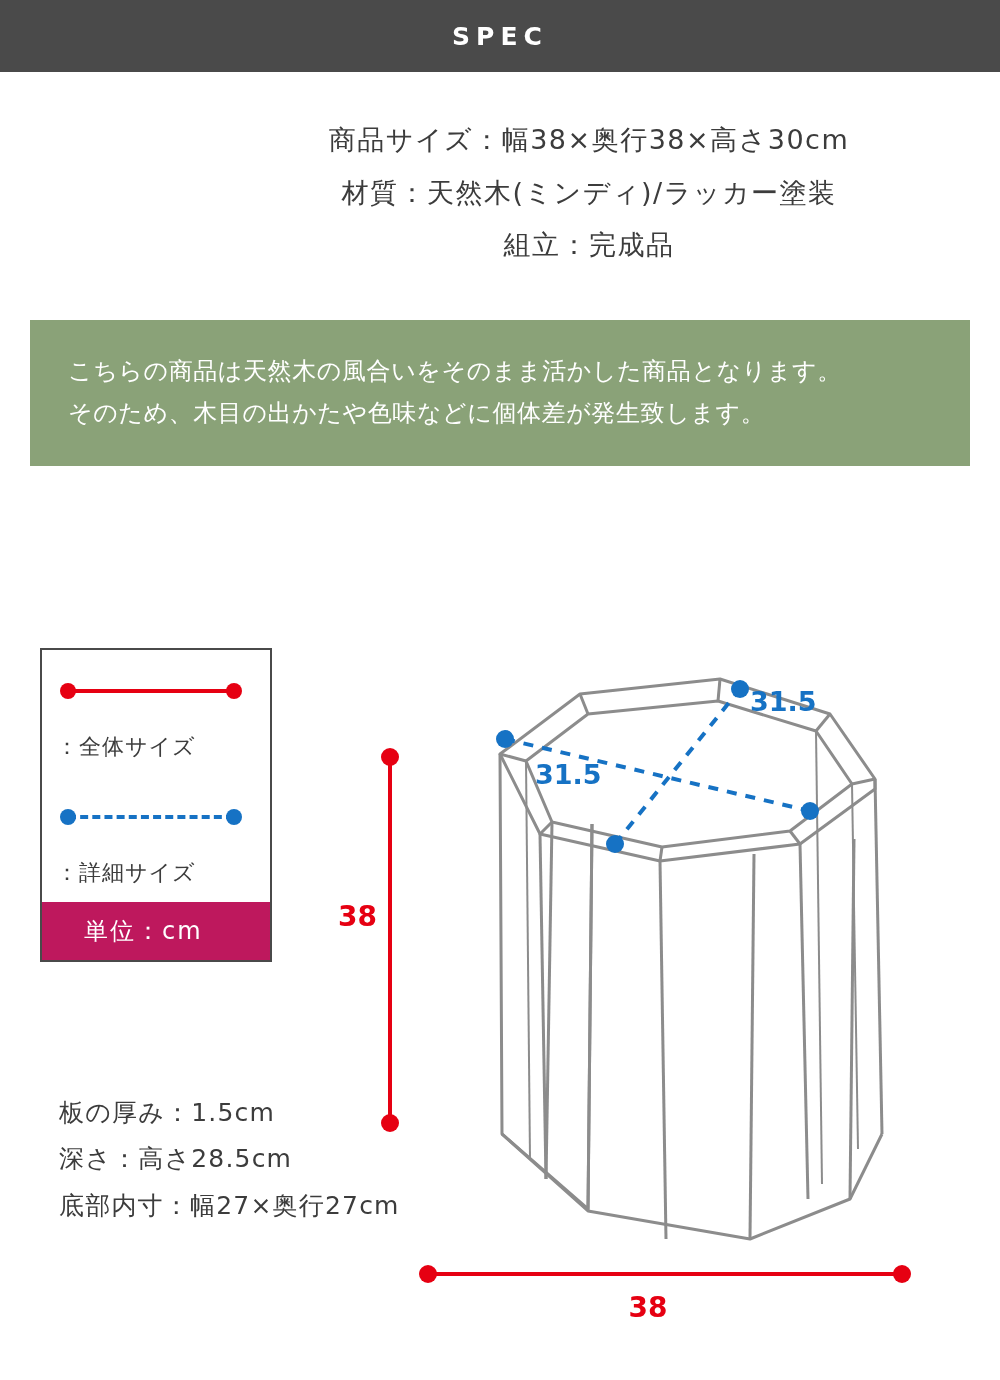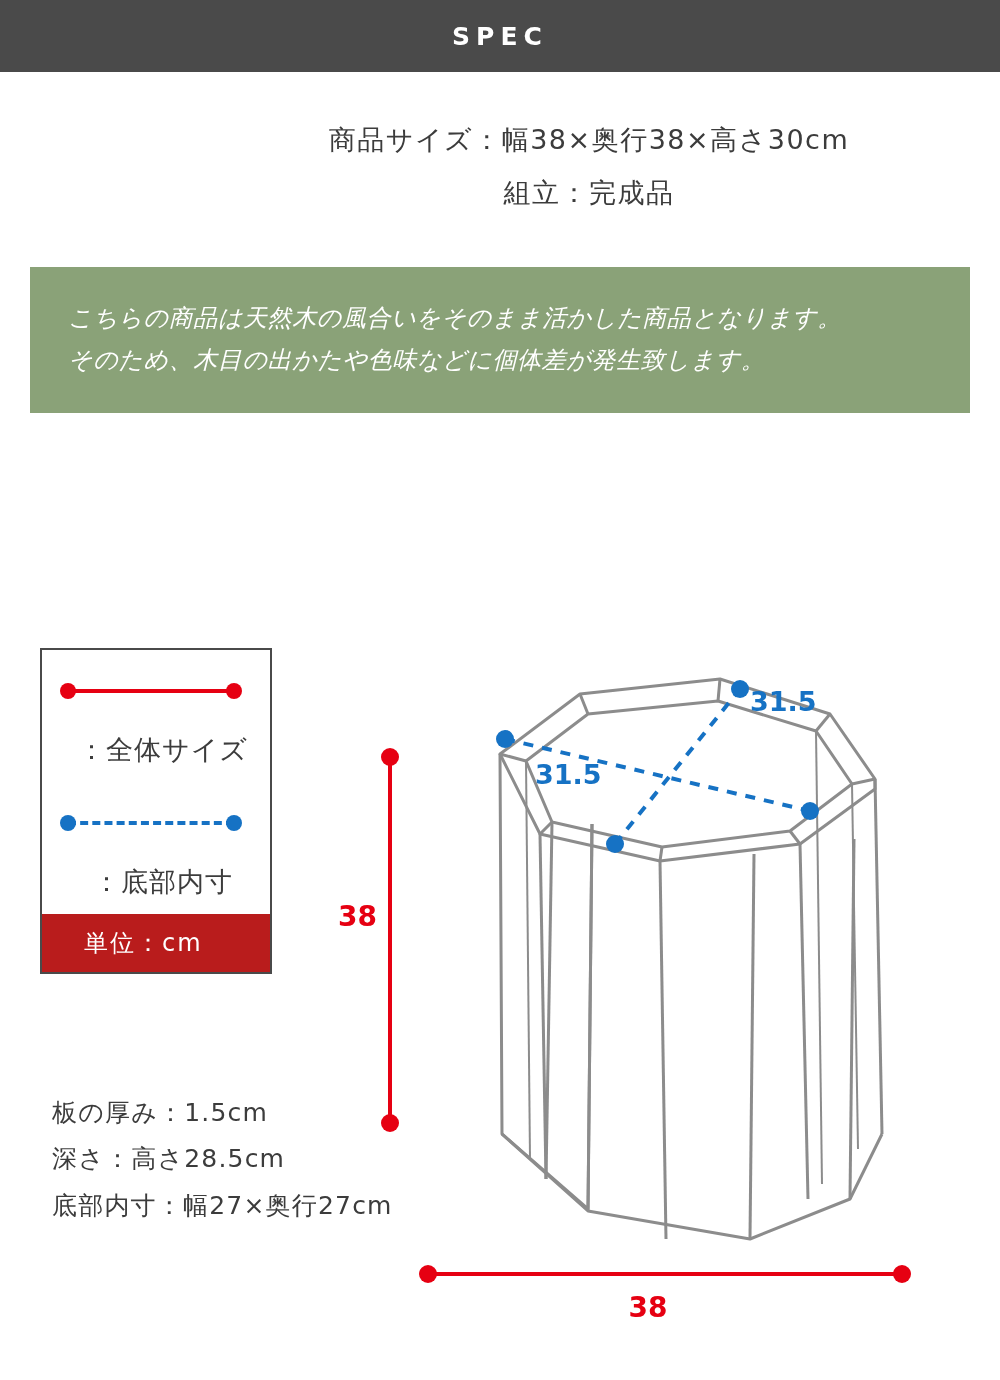--- a/index.html
+++ b/index.html
@@ -46,21 +46,20 @@
     white-space: nowrap;
     text-align: center;
   }
 
   
   .note-box {
     margin: 48px 30px 0 30px;
     width: 940px;
     background: #8aa278;
     padding: 30px 38px 32px 38px;
-    font-style: italic;
   }
   .note-line {
     color: #ffffff;
     font-size: 24px;
     line-height: 1.75;
     letter-spacing: 0.6px;
     white-space: nowrap;
   }
 
   
@@ -105,41 +104,40 @@
     height: 16px;
     border-radius: 50%;
     top: 2px;
   }
   .dot.red { background: #e60012; }
   .dot.blue { background: #1672c4; }
   .dot.left { left: 0; }
   .dot.right { right: 0; }
 
   .legend-label {
-    font-size: 27px;
+    font-size: 22px;
     color: #3c3c3c;
     letter-spacing: 1px;
     padding: 0 0 14px 14px;
-    text-align: center;
   }
   .legend-unit {
-    background: #b91c1c;
+    background: #be185d;
     color: #ffffff;
     font-size: 24px;
     letter-spacing: 2px;
     height: 58px;
     display: flex;
     align-items: center;
     padding-left: 42px;
   }
 
   
   .details {
     position: absolute;
-    left: 52px;
+    left: 59px;
     top: 1090px;
   }
   .detail-line {
     font-size: 25px;
     color: #3c3c3c;
     letter-spacing: 1.2px;
     line-height: 1.85;
     white-space: nowrap;
   }
 
@@ -162,20 +160,21 @@
 <body>
 
 <div class="page">
 
   <div class="spec-header">
     <div class="title">SPEC</div>
   </div>
 
   <div class="spec-list">
     <div class="spec-line">商品サイズ：幅38×奥行38×高さ30cm</div>
+    <div class="spec-line">材質：天然木(ミンディ)/ラッカー塗装</div>
     <div class="spec-line">組立：完成品</div>
   </div>
 
   <div class="note-box">
     <div class="note-line">こちらの商品は天然木の風合いをそのまま活かした商品となります。</div>
     <div class="note-line">そのため、木目の出かたや色味などに個体差が発生致します。</div>
   </div>
 
   <div class="legend">
     <div class="legend-row">
@@ -187,21 +186,21 @@
     </div>
     <div class="legend-label">：全体サイズ</div>
 
     <div class="legend-row">
       <div class="legend-sample">
         <div class="line-dashed"></div>
         <div class="dot blue left"></div>
         <div class="dot blue right"></div>
       </div>
     </div>
-    <div class="legend-label">：底部内寸</div>
+    <div class="legend-label">：詳細サイズ</div>
 
     <div class="legend-unit">単位：cm</div>
   </div>
 
   <div class="details">
     <div class="detail-line">板の厚み：1.5cm</div>
     <div class="detail-line">深さ：高さ28.5cm</div>
     <div class="detail-line">底部内寸：幅27×奥行27cm</div>
   </div>
 

